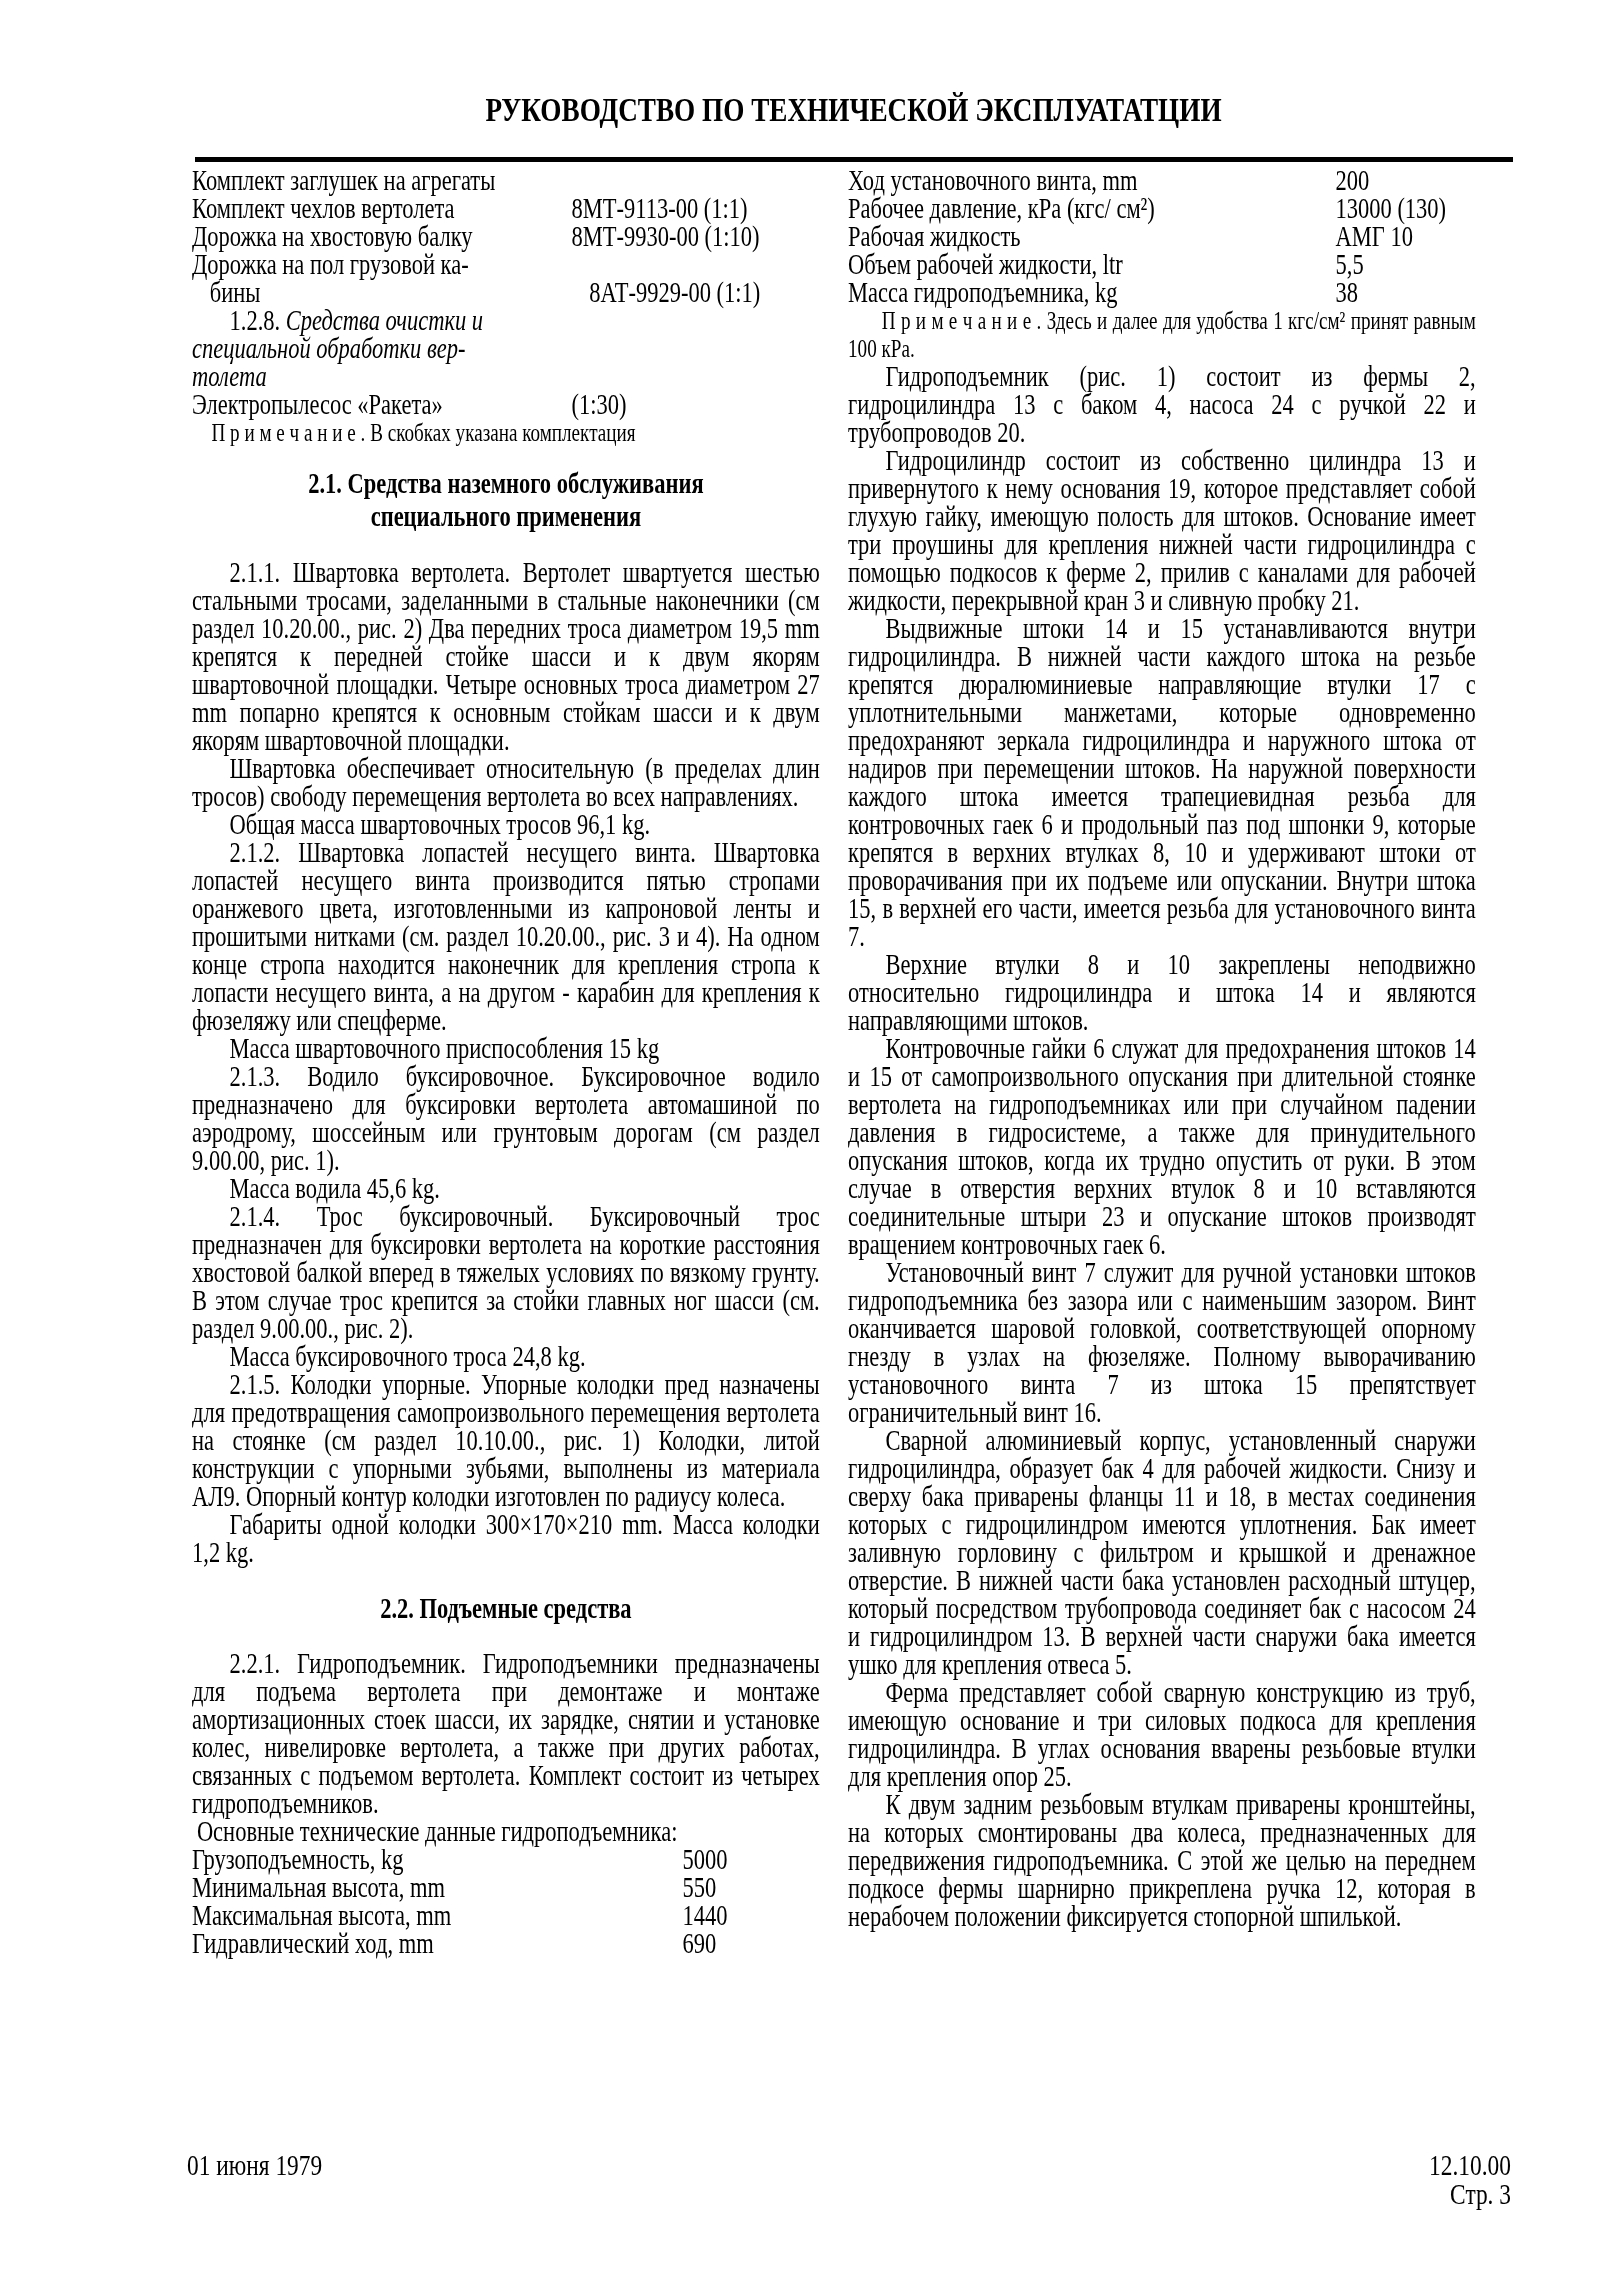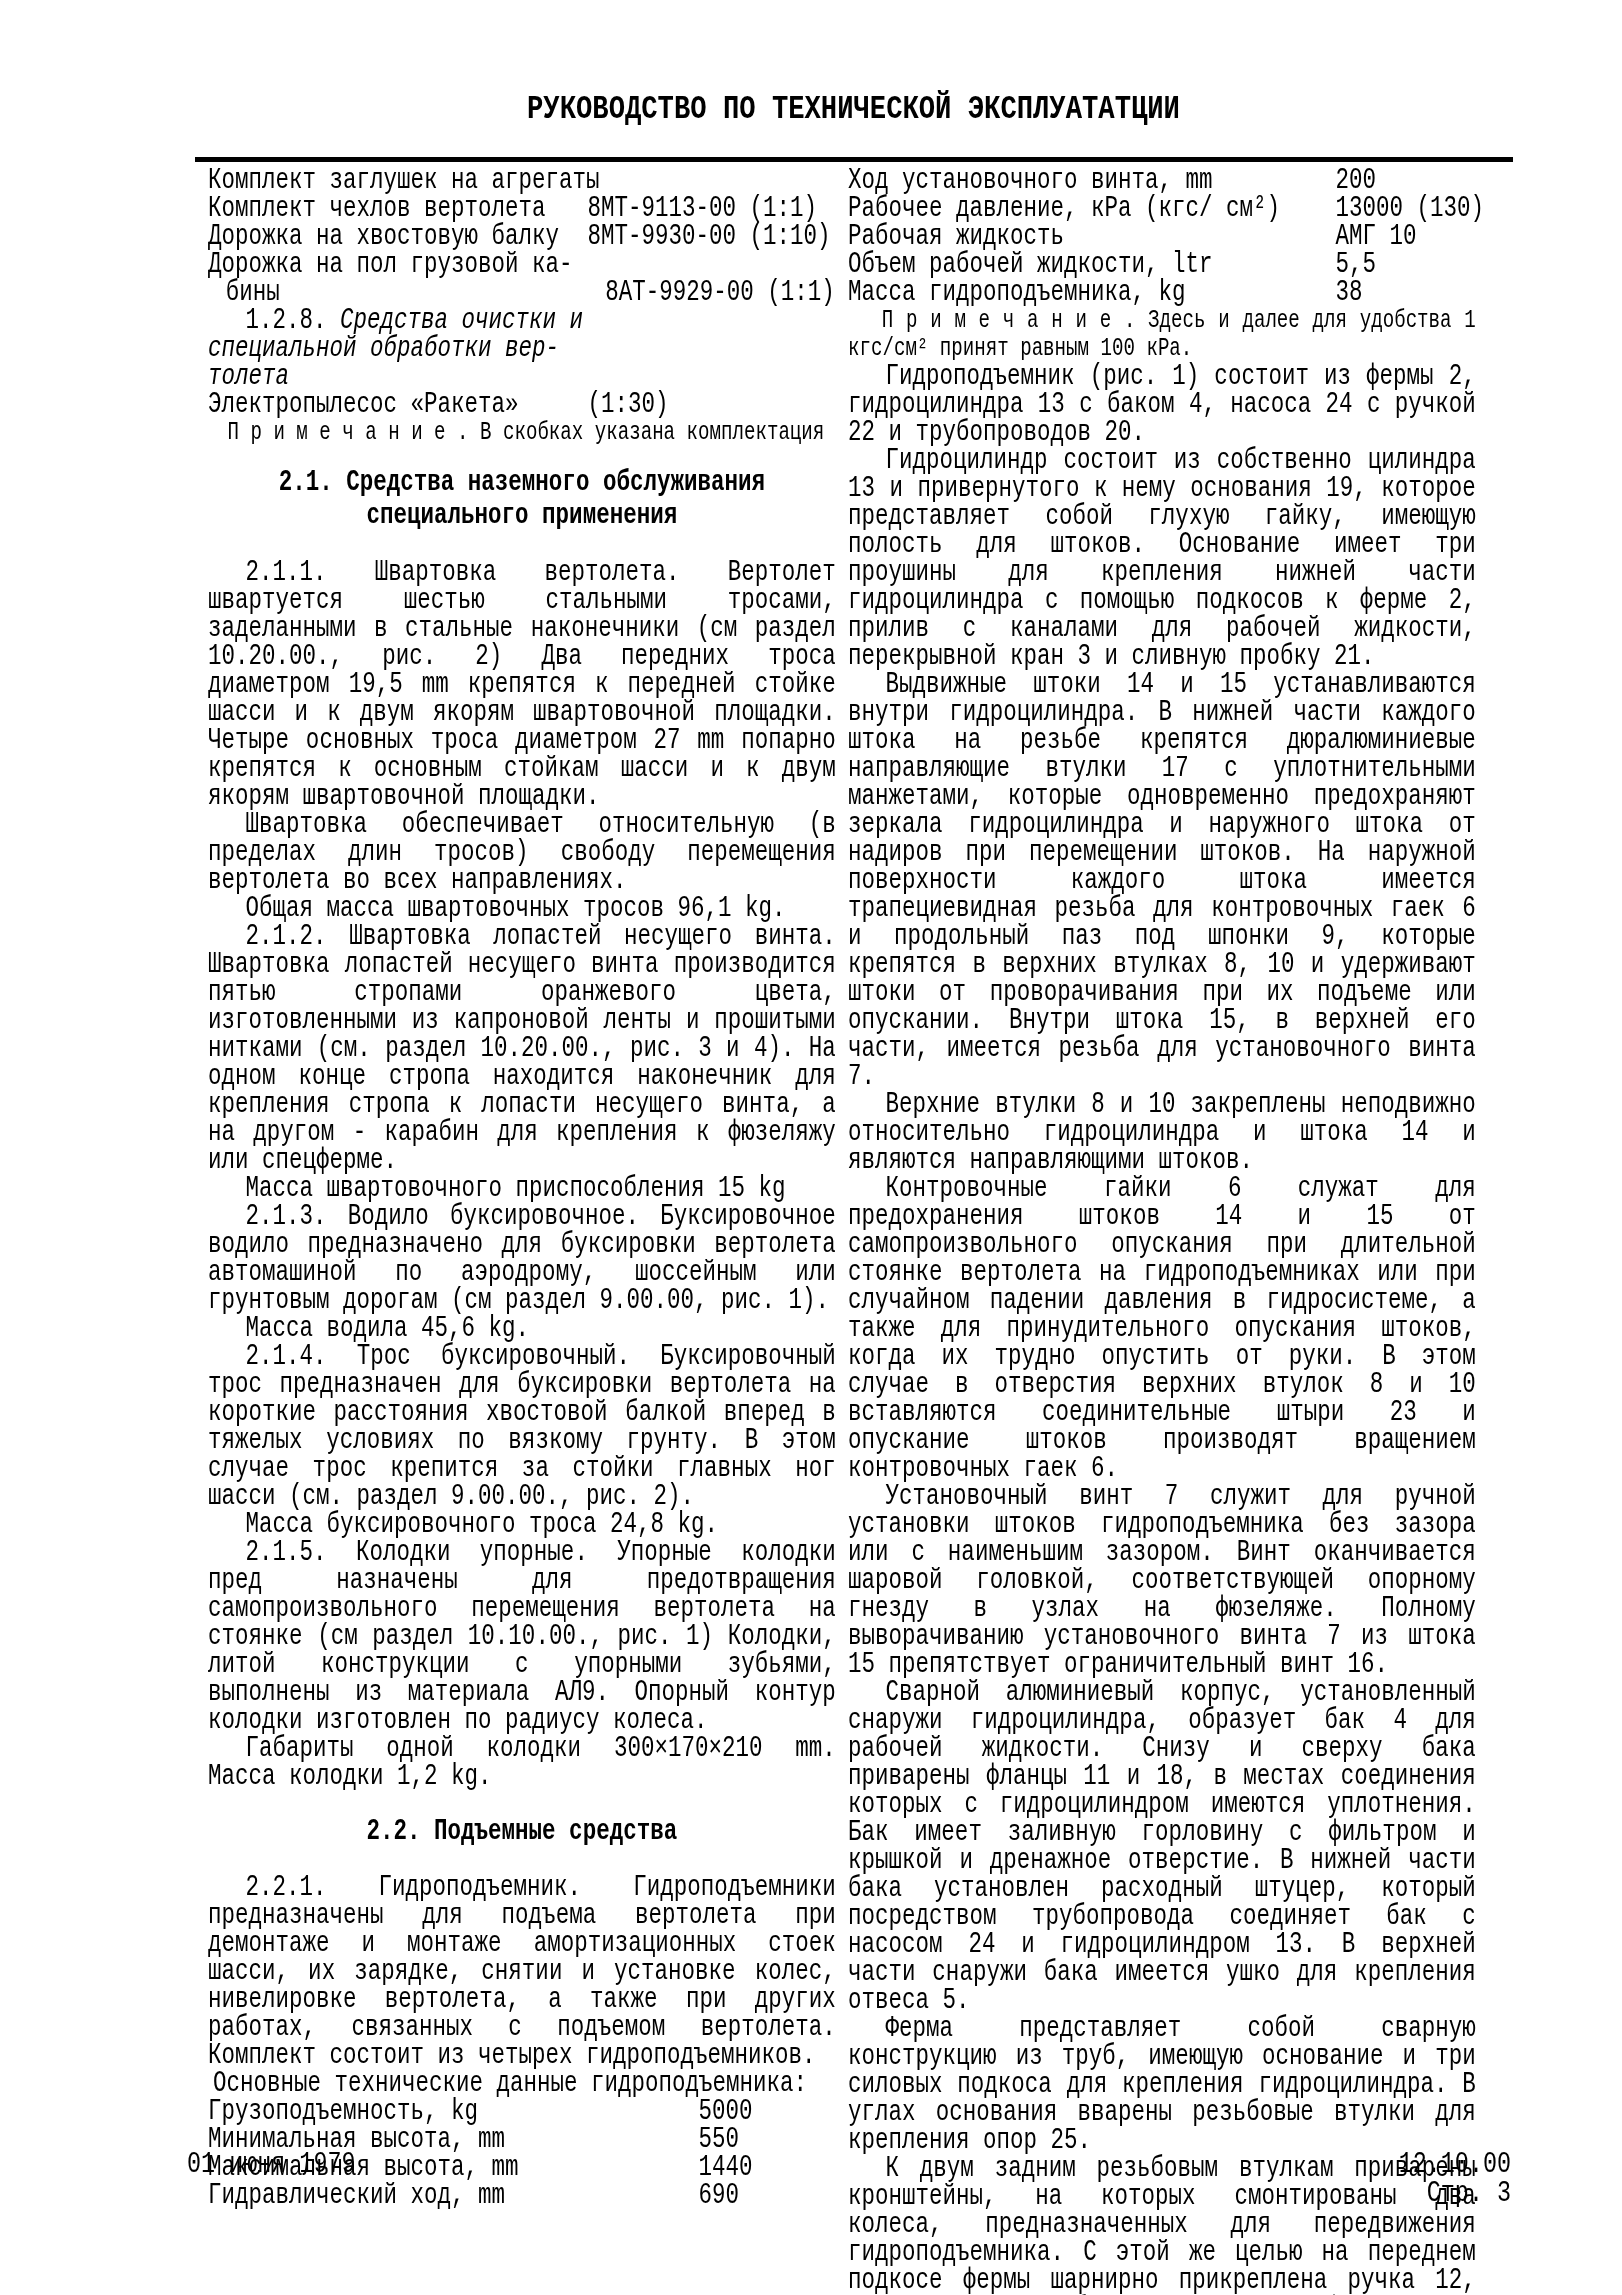--- a/index.html
+++ b/index.html
@@ -1,29 +1,29 @@
 <!DOCTYPE html>
 <html lang="ru" style="font-size:10.5px"><head>
 <meta charset="utf-8">
 <style>
   html,body{margin:0;padding:0;}
   body{
     width:1622px;height:2295px;background:#ffffff;color:#000;
     font-family:"Liberation Serif","DejaVu Serif",serif;
     position:relative;overflow:hidden;
   }
-  .page{position:absolute;inset:0;font-family:Liberation Mono, monospace;}
+  .page{position:absolute;inset:0;}
   .title{
     position:absolute;top:92px;left:196px;width:1315px;
     text-align:center;font-size:34px;line-height:35px;font-weight:bold;
     transform:scaleX(0.80);white-space:nowrap;
   }
   .rule{position:absolute;top:157px;left:195px;width:1318px;height:4.6px;background:#000;}
   .col{position:absolute;top:166px;width:628px;}
-  .col-left{left:208px;}
+  .col-left{left:192px;}
   .col-right{left:848px;}
   .inner{
     width:837px;transform:scaleX(0.75);transform-origin:top left;
     font-size:30px;line-height:28px;
   }
   .trow{display:flex;white-space:nowrap;}
   .trow .lbl{flex:0 0 506px;}
   .trow .lbl.w2{flex:0 0 650px;}
   .trow .lbl.w3{flex:0 0 654px;}
   .trow .val{flex:1 1 auto;}

